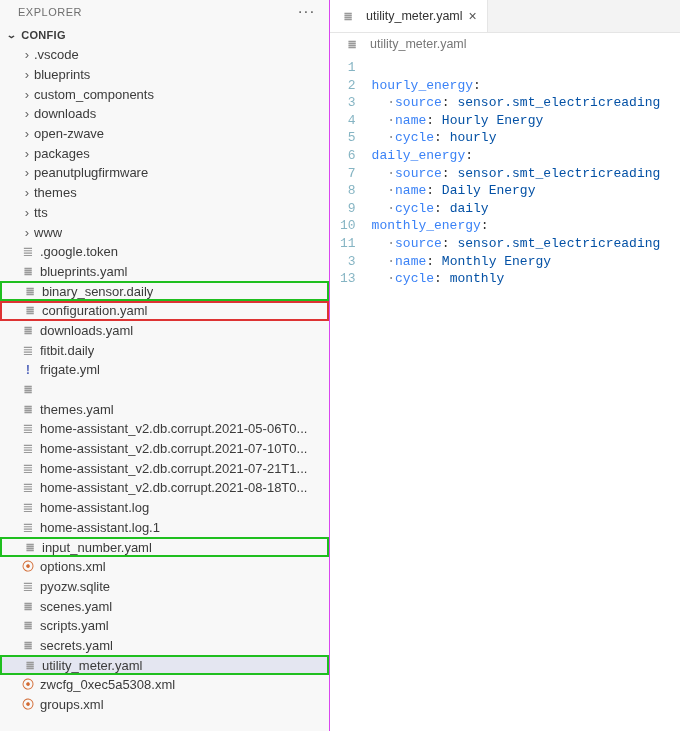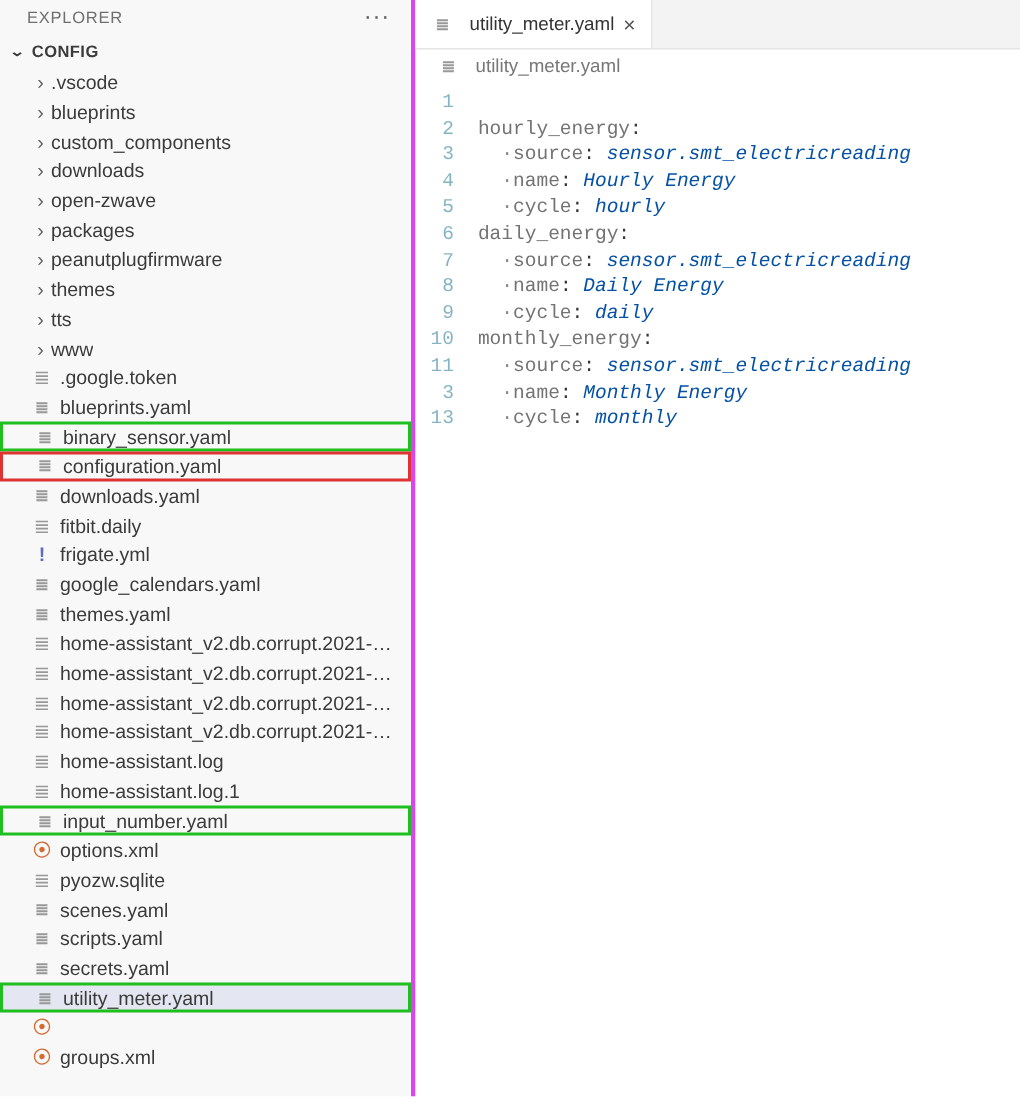--- a/index.html
+++ b/index.html
@@ -7,23 +7,23 @@
     font-family: "Segoe UI", -apple-system, sans-serif;
     font-size: 13px;
     color: #333;
     background: #fff;
     width: 680px;
     height: 731px;
     display: flex;
     overflow: hidden;
   }
   .sidebar {
-    width: 277px;
+    width: 330px;
     background: #f8f8f8;
-    border-right: 3px solid #d946ef;
+    border-right: 1px solid #d946ef;
     display: flex;
     flex-direction: column;
   }
   .explorer-header {
     display: flex;
     align-items: center;
     justify-content: space-between;
     padding: 6px 14px 6px 18px;
     font-size: 11px;
     color: #6f6f6f;
@@ -121,23 +121,23 @@
   .gutter {
     text-align: right;
     color: #237893;
     opacity: 0.55;
     padding: 0 16px 0 10px;
     user-select: none;
   }
   .gutter .ln { display: block; }
   .gutter .current { color: #237893; opacity: 1; }
   .code { white-space: pre; }
-  .tk-key    { color: #737373; }
+  .tk-key    { color: #3b82f6; }
   .tk-colon  { color: #333; }
-  .tk-string { color: #0451a5; font-style: italic; }
+  .tk-string { color: #0451a5; }
   .punc { color: #888; }
 </style>
 </head>
 <body>
 
 <div class="sidebar">
   <div class="explorer-header">
     <span>EXPLORER</span>
     <span class="dots">···</span>
   </div>
@@ -189,41 +189,40 @@
       <div class="tree-item">
         <span class="file-icon icon-generic">≣</span>
         <span class="label">.google.token</span>
       </div>
       <div class="tree-item">
         <span class="file-icon icon-yaml">≣</span>
         <span class="label">blueprints.yaml</span>
       </div>
       <div class="tree-item box-green">
         <span class="file-icon icon-yaml">≣</span>
-        <span class="label">binary_sensor.yaml</span>
+        <span class="label">binary_sensor.daily</span>
       </div>
       <div class="tree-item box-red">
         <span class="file-icon icon-yaml">≣</span>
         <span class="label">configuration.yaml</span>
       </div>
       <div class="tree-item">
         <span class="file-icon icon-yaml">≣</span>
         <span class="label">downloads.yaml</span>
       </div>
       <div class="tree-item">
         <span class="file-icon icon-generic">≣</span>
         <span class="label">fitbit.daily</span>
       </div>
       <div class="tree-item">
         <span class="file-icon icon-bang">!</span>
         <span class="label">frigate.yml</span>
       </div>
       <div class="tree-item">
         <span class="file-icon icon-yaml">≣</span>
-        <span class="label">google_calendars.yaml</span>
       </div>
       <div class="tree-item">
         <span class="file-icon icon-yaml">≣</span>
         <span class="label">themes.yaml</span>
       </div>
       <div class="tree-item">
         <span class="file-icon icon-db">≣</span>
         <span class="label">home-assistant_v2.db.corrupt.2021-05-06T0...</span>
       </div>
       <div class="tree-item">
@@ -269,20 +268,21 @@
       <div class="tree-item">
         <span class="file-icon icon-yaml">≣</span>
         <span class="label">secrets.yaml</span>
       </div>
       <div class="tree-item selected box-green">
         <span class="file-icon icon-yaml">≣</span>
         <span class="label">utility_meter.yaml</span>
       </div>
       <div class="tree-item">
         <span class="file-icon icon-xml">⦿</span>
+        <span class="label">zwcfg_0xec5a5308.xml</span>
       </div>
       <div class="tree-item">
         <span class="file-icon icon-xml">⦿</span>
         <span class="label">groups.xml</span>
       </div>
     </div>
 </div>
 
 <div class="editor">
   <div class="tab-bar">

